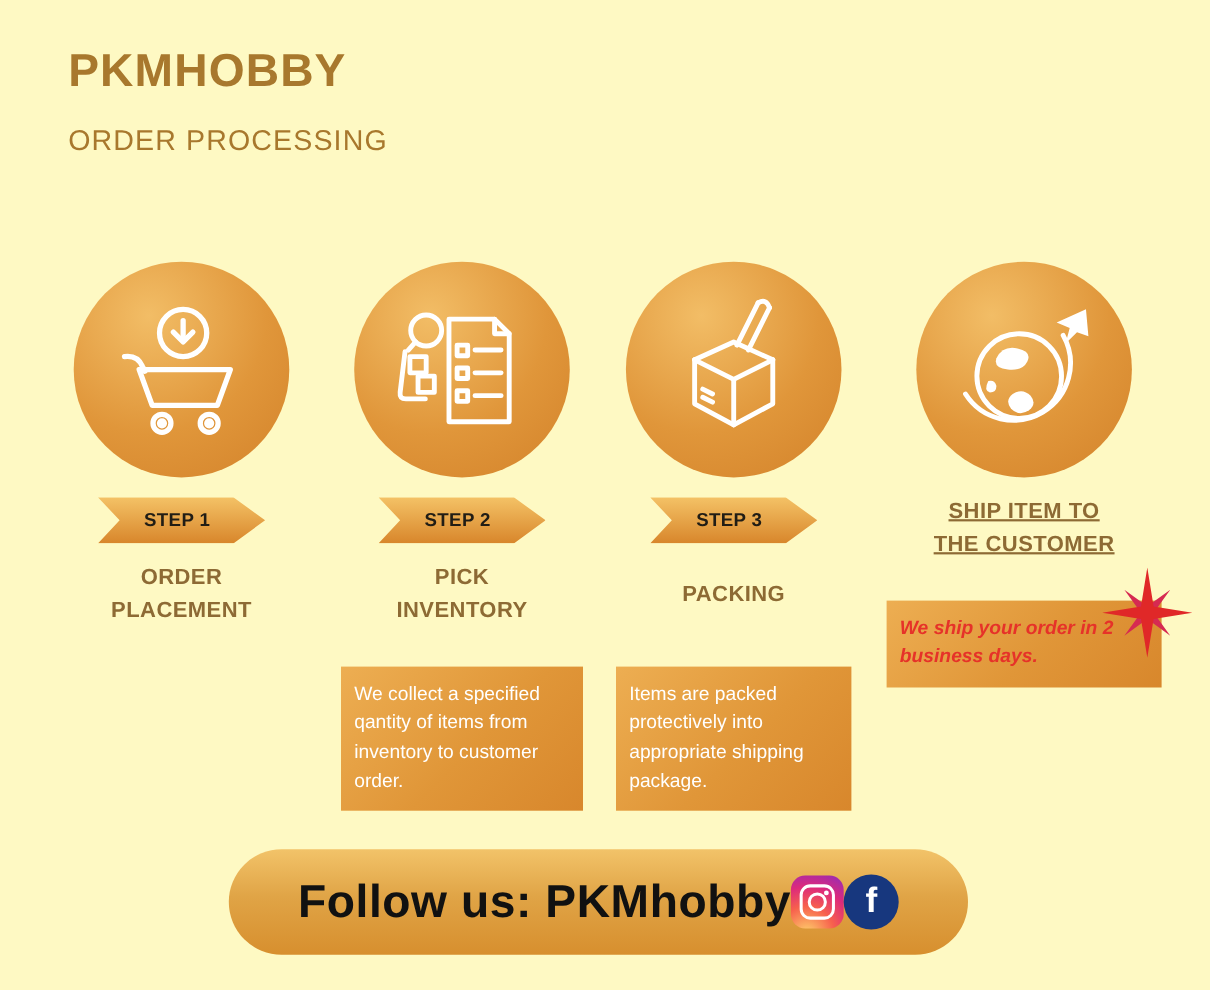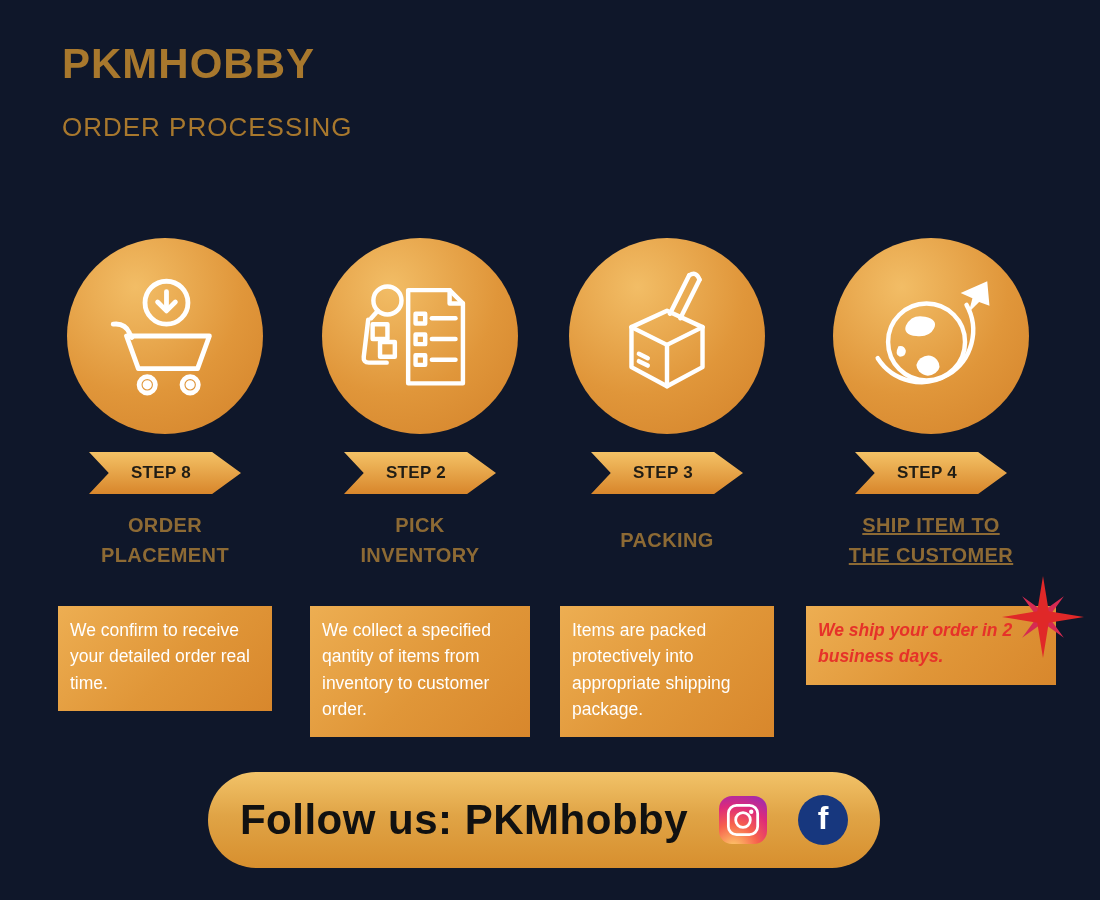--- a/index.html
+++ b/index.html
@@ -1,18 +1,18 @@
 <!DOCTYPE html>
 <html><head>
 <meta charset="utf-8">
 <style>
   * { margin:0; padding:0; box-sizing:border-box; }
   html,body { background:#ffffff; }
   body { font-family:"Liberation Sans", sans-serif; }
-  .canvas { position:relative; width:1100px; height:900px; background:#0f172a; overflow:hidden; }
+  .canvas { position:relative; width:1100px; height:900px; background:#fef9c3; overflow:hidden; }
 
   
   .brand   { position:absolute; left:62px; top:40px;  font-size:42px; font-weight:800; color:#a8782d; letter-spacing:1px; }
   .heading { position:absolute; left:62px; top:112px; font-size:26px; font-weight:400; color:#a8782d; letter-spacing:1px;text-align:right; }
 
   
   .col { position:absolute; top:238px; display:flex; flex-direction:column; align-items:center; }
   .col1 { left:58px;  width:214px; }
   .col2 { left:310px; width:220px; }
   .col3 { left:560px; width:214px; }
@@ -38,21 +38,21 @@
     background:linear-gradient(135deg,#edae52 0%, #e09638 55%, #d8872c 100%);
     color:#ffffff; font-size:17.5px; line-height:1.5; padding:11px 12px 15px; text-align:left; }
   .desc .hl { color:#e63229; font-weight:700; display:block;font-style:italic; }
   .desc .rest { display:block; font-size:16.5px; }
 
   .star { position:absolute; top:-30px; right:-28px; width:82px; height:82px; pointer-events:none; }
 
   
   .follow { position:absolute; left:208px; top:772px; width:672px; height:96px; border-radius:48px;
     background:linear-gradient(180deg,#f2c369 0%, #e0a446 45%, #d78f2e 100%);
-    display:flex; align-items:center; justify-content:center; gap:31px; }
+    display:flex; align-items:center; justify-content:center; gap:0; }
   .follow-label { font-size:42px; font-weight:800; color:#111111; letter-spacing:.5px; }
   .ig { width:48px; height:48px; border-radius:13px; flex:none;
     background:radial-gradient(circle at 30% 110%, #fdc468 5%, #f7604d 40%, #dd2a7b 68%, #9b2bb2 95%);
     display:flex; align-items:center; justify-content:center; }
   .ig svg { width:44px; height:44px; }
   .fb { width:50px; height:50px; border-radius:50%; flex:none; background:#17377e;
     color:#ffffff; display:flex; align-items:center; justify-content:center;
     font-size:32px; font-weight:700; padding-bottom:4px; }
 </style>
 </head>
@@ -70,23 +70,22 @@
         <path d="M102 40 v22"></path>
         <path d="M90 54 l12 12 12 -12"></path>
         <path d="M30 84 q16 -2 22 12 l3 6"></path>
         <path d="M48 100 h112 l-16 44 h-80 z"></path>
         <circle cx="76" cy="166" r="11"></circle>
         <circle cx="76" cy="166" r="3" fill="#ffffff"></circle>
         <circle cx="134" cy="166" r="11"></circle>
         <circle cx="134" cy="166" r="3" fill="#ffffff"></circle>
       </svg>
     </div>
-    <div class="ribbon">STEP 8</div>
+    <div class="ribbon">STEP 1</div>
     <div class="step-title">ORDER PLACEMENT</div>
-    <div class="desc">We confirm to receive your detailed order real time.</div>
   </div>
 
   <div class="col col2">
     <div class="circle">
       <svg viewBox="0 0 200 200" fill="none" stroke="#ffffff" stroke-width="6" stroke-linecap="round" stroke-linejoin="round">
         <path d="M84 38 h56 l18 18 v108 h-74 z"></path>
         <path d="M140 38 v18 h18"></path>
         <rect x="94" y="70" width="13" height="13"></rect>
         <path d="M116 76 h32"></path>
         <rect x="94" y="98" width="13" height="13"></rect>
@@ -132,21 +131,20 @@
           <path d="M28 130 A70 70 0 0 0 148 58"></path>
         </g>
         <g fill="#ffffff" stroke="none">
           <path d="M66 86 q8 -16 26 -12 q18 4 12 16 q-6 12 -24 10 q-18 -2 -14 -14 z"></path>
           <path d="M86 130 q12 -8 22 2 q8 10 -2 18 q-12 8 -22 -2 q-8 -10 2 -18 z"></path>
           <path d="M56 114 q8 -2 10 6 q0 8 -8 8 q-8 -2 -2 -14 z"></path>
           <path d="M176 26 l-36 16 16 7 -5 19 14 -14 14 5 z"></path>
         </g>
       </svg>
     </div>
-    <div class="ribbon">STEP 4</div>
     <div class="step-title">SHIP ITEM TO THE CUSTOMER</div>
     <div class="desc">
       <span class="hl">We ship your order in 2 business days.</span>
       <svg class="star" viewBox="0 0 100 100">
         <polygon points="50,14 55,45 86,50 55,55 50,86 45,55 14,50 45,45" transform="rotate(45 50 50)" fill="#d62a52"></polygon>
         <polygon points="50,0 57,43 100,50 57,57 50,100 43,57 0,50 43,43" fill="#e02828"></polygon>
       </svg>
     </div>
   </div>
 

